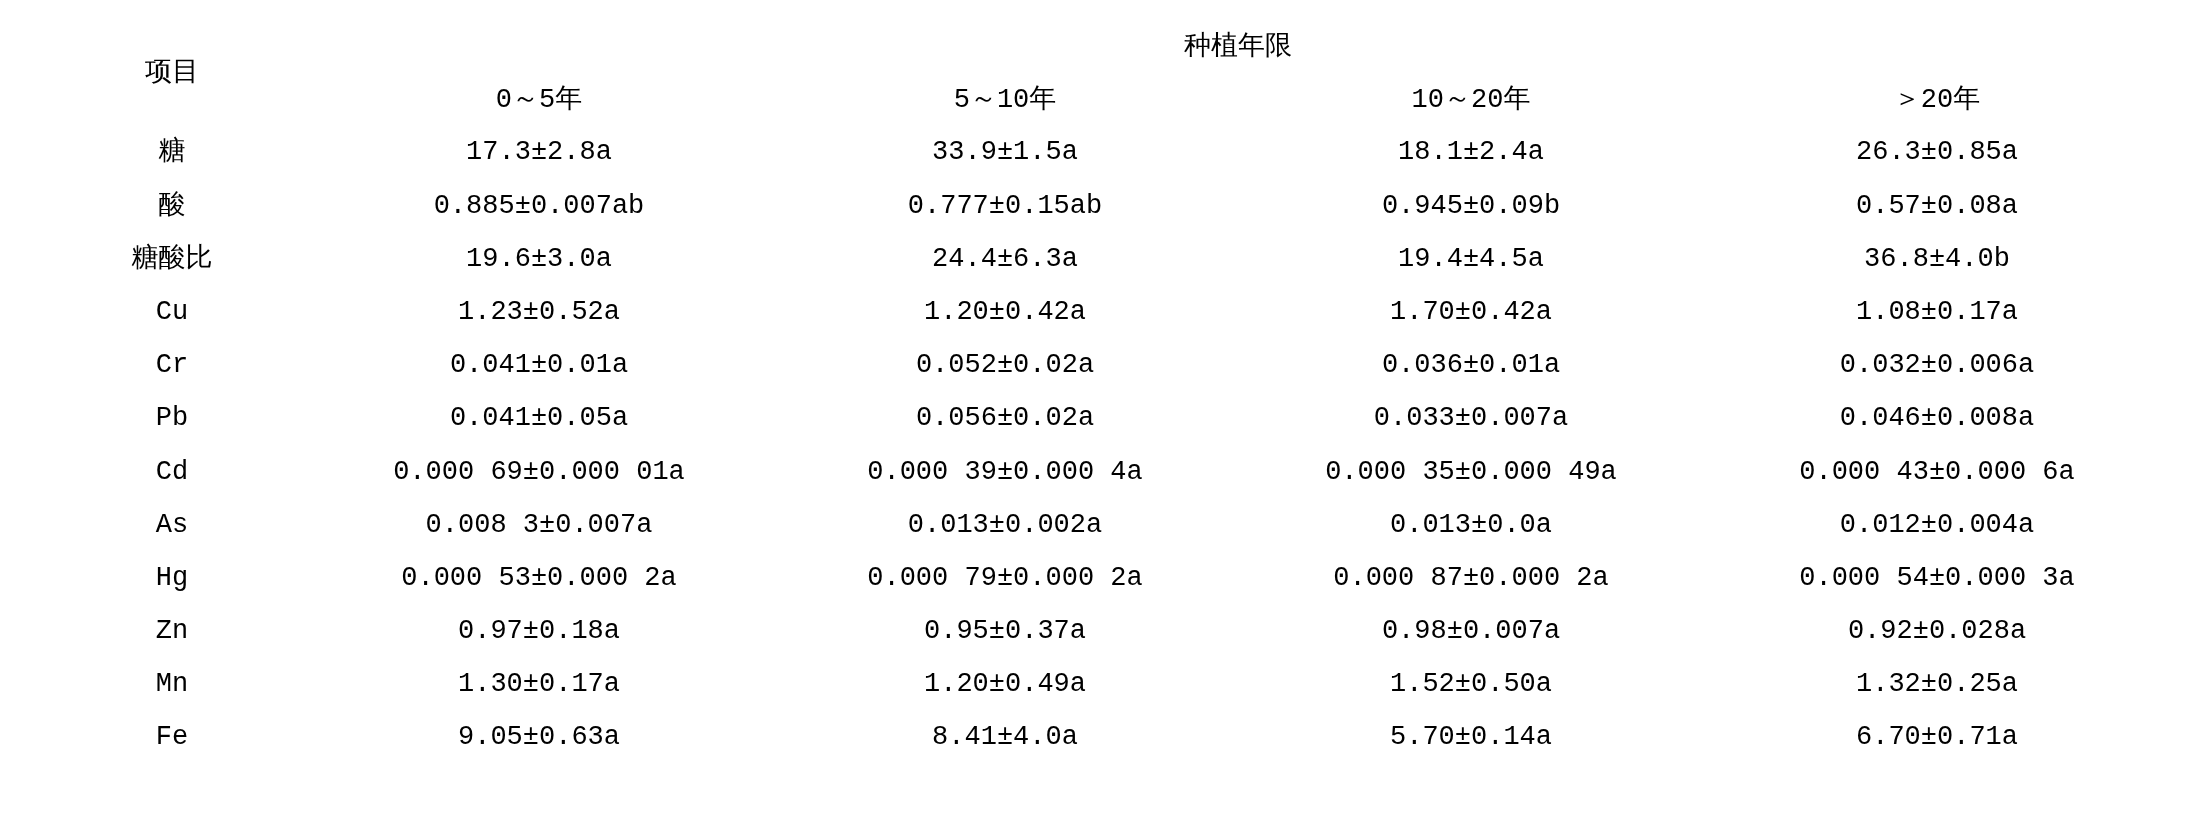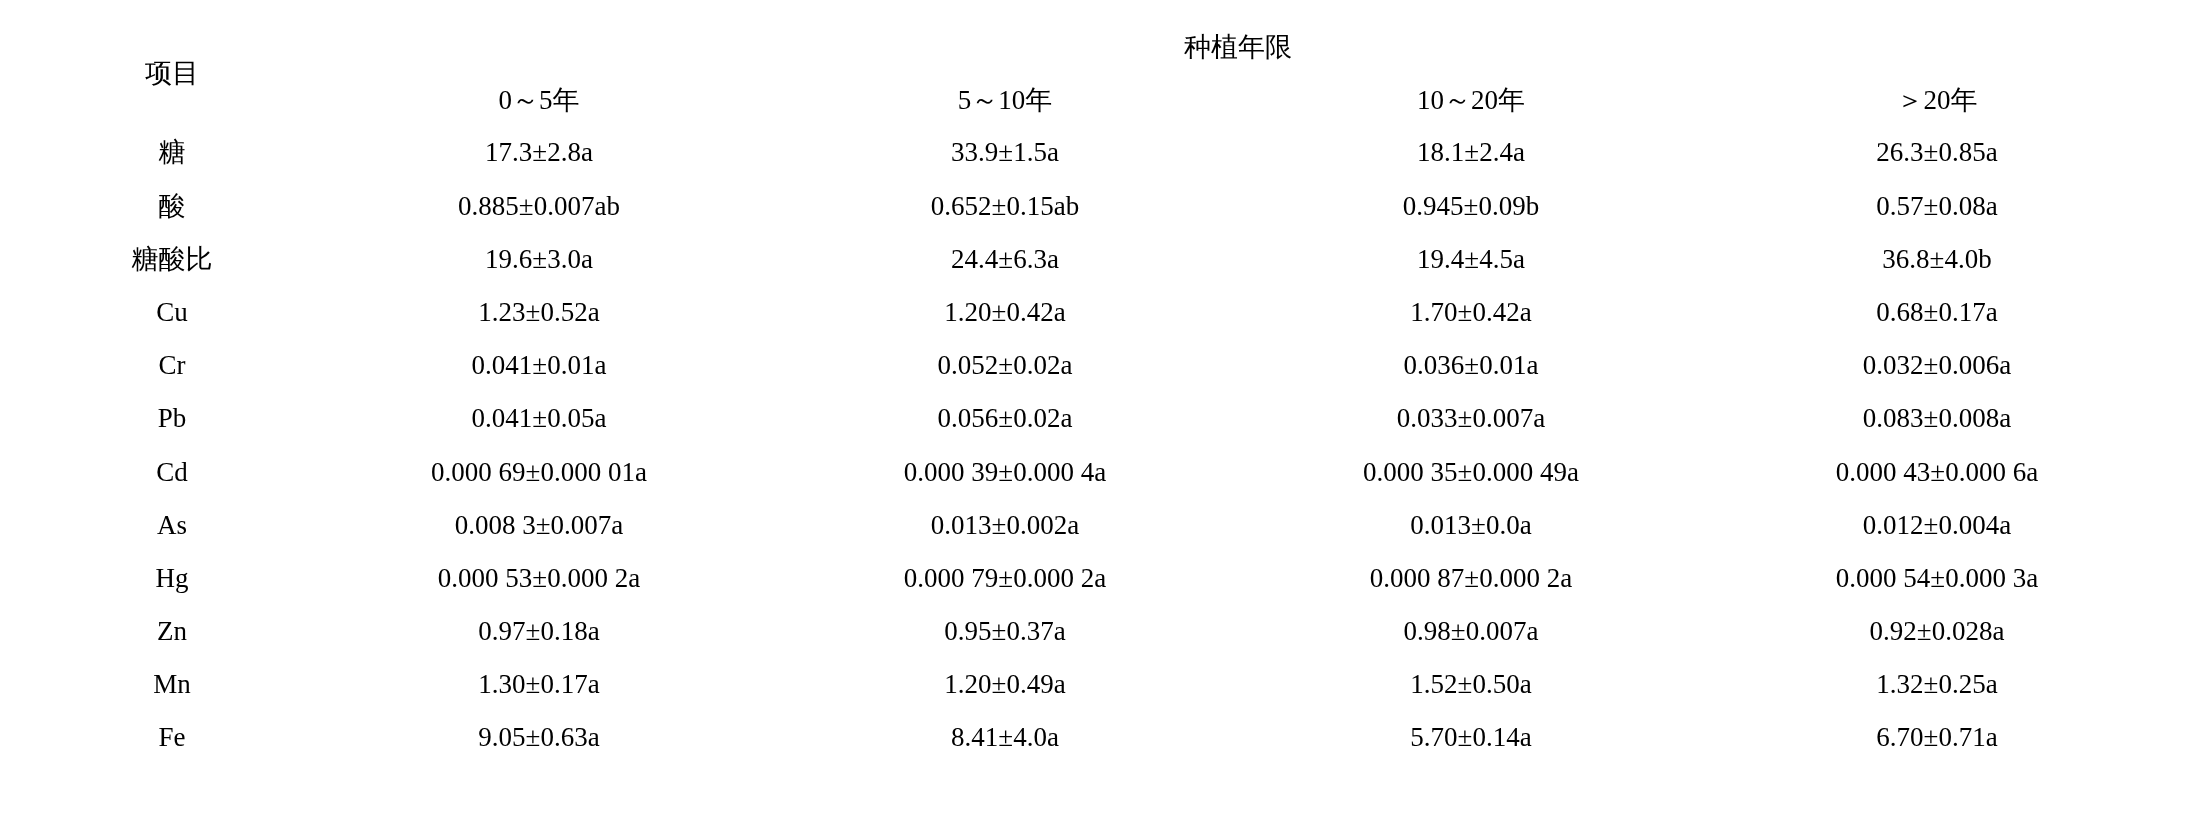--- a/index.html
+++ b/index.html
@@ -19,20 +19,21 @@
     width: 2208px;
     height: 824px;
     box-sizing: border-box;
     padding: 0 38px;
   }
   table.data-table {
     width: 2132px;
     border-collapse: collapse;
     table-layout: fixed;
     margin-top: 14px;
+    font-family: Liberation Mono, monospace;
   }
   table.data-table td,
   table.data-table th {
     border: none;
     padding: 0;
     font-weight: normal;
     text-align: center;
     vertical-align: middle;
     font-size: 27px;
     line-height: 1.05;
@@ -109,51 +110,51 @@
       <tr class="body-row">
         <td class="item-cell">糖</td>
         <td>17.3±2.8a</td>
         <td>33.9±1.5a</td>
         <td>18.1±2.4a</td>
         <td>26.3±0.85a</td>
       </tr>
       <tr class="body-row">
         <td class="item-cell">酸</td>
         <td>0.885±0.007ab</td>
-        <td>0.652±0.15ab</td>
+        <td>0.777±0.15ab</td>
         <td>0.945±0.09b</td>
         <td>0.57±0.08a</td>
       </tr>
       <tr class="body-row">
         <td class="item-cell">糖酸比</td>
         <td>19.6±3.0a</td>
         <td>24.4±6.3a</td>
         <td>19.4±4.5a</td>
         <td>36.8±4.0b</td>
       </tr>
       <tr class="body-row">
         <td class="item-cell">Cu</td>
         <td>1.23±0.52a</td>
         <td>1.20±0.42a</td>
         <td>1.70±0.42a</td>
-        <td>0.68±0.17a</td>
+        <td>1.08±0.17a</td>
       </tr>
       <tr class="body-row">
         <td class="item-cell">Cr</td>
         <td>0.041±0.01a</td>
         <td>0.052±0.02a</td>
         <td>0.036±0.01a</td>
         <td>0.032±0.006a</td>
       </tr>
       <tr class="body-row">
         <td class="item-cell">Pb</td>
         <td>0.041±0.05a</td>
         <td>0.056±0.02a</td>
         <td>0.033±0.007a</td>
-        <td>0.083±0.008a</td>
+        <td>0.046±0.008a</td>
       </tr>
       <tr class="body-row">
         <td class="item-cell">Cd</td>
         <td>0.000 69±0.000 01a</td>
         <td>0.000 39±0.000 4a</td>
         <td>0.000 35±0.000 49a</td>
         <td>0.000 43±0.000 6a</td>
       </tr>
       <tr class="body-row">
         <td class="item-cell">As</td>

